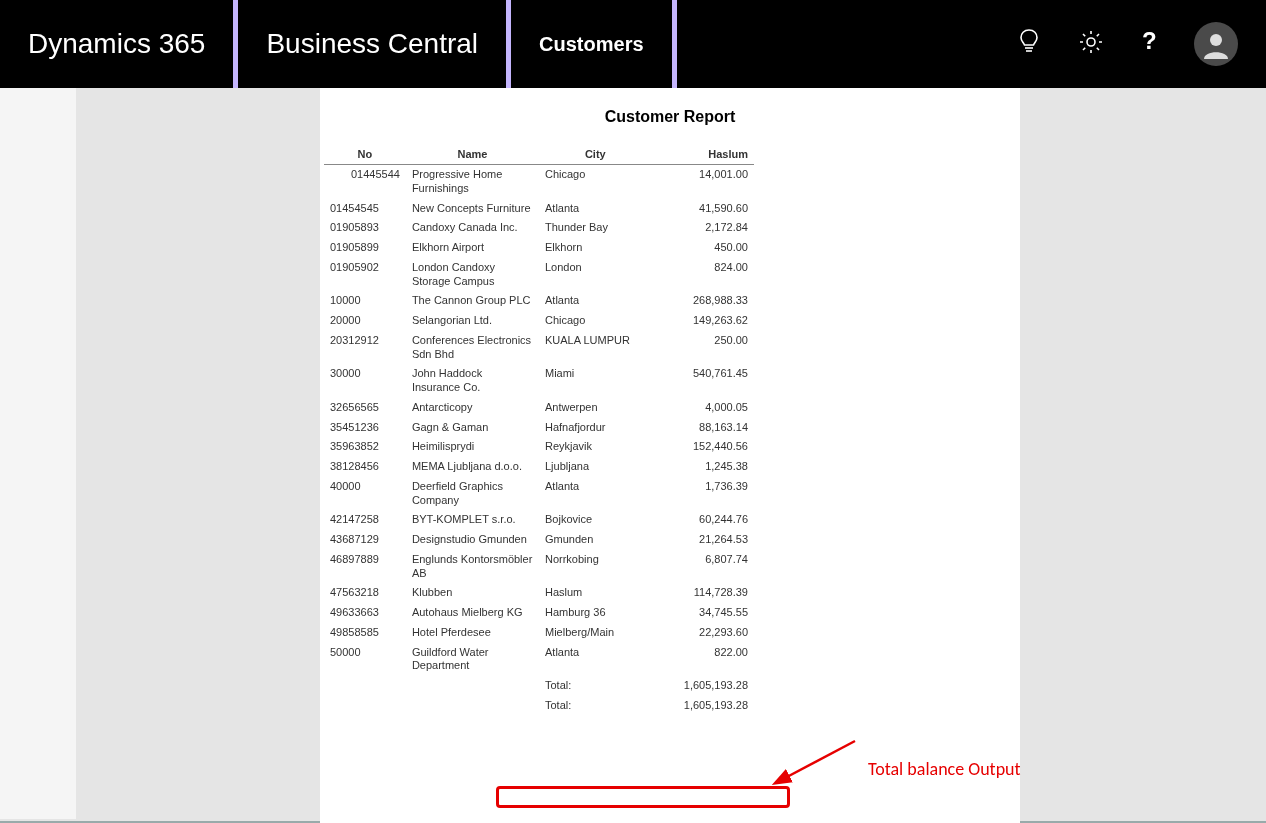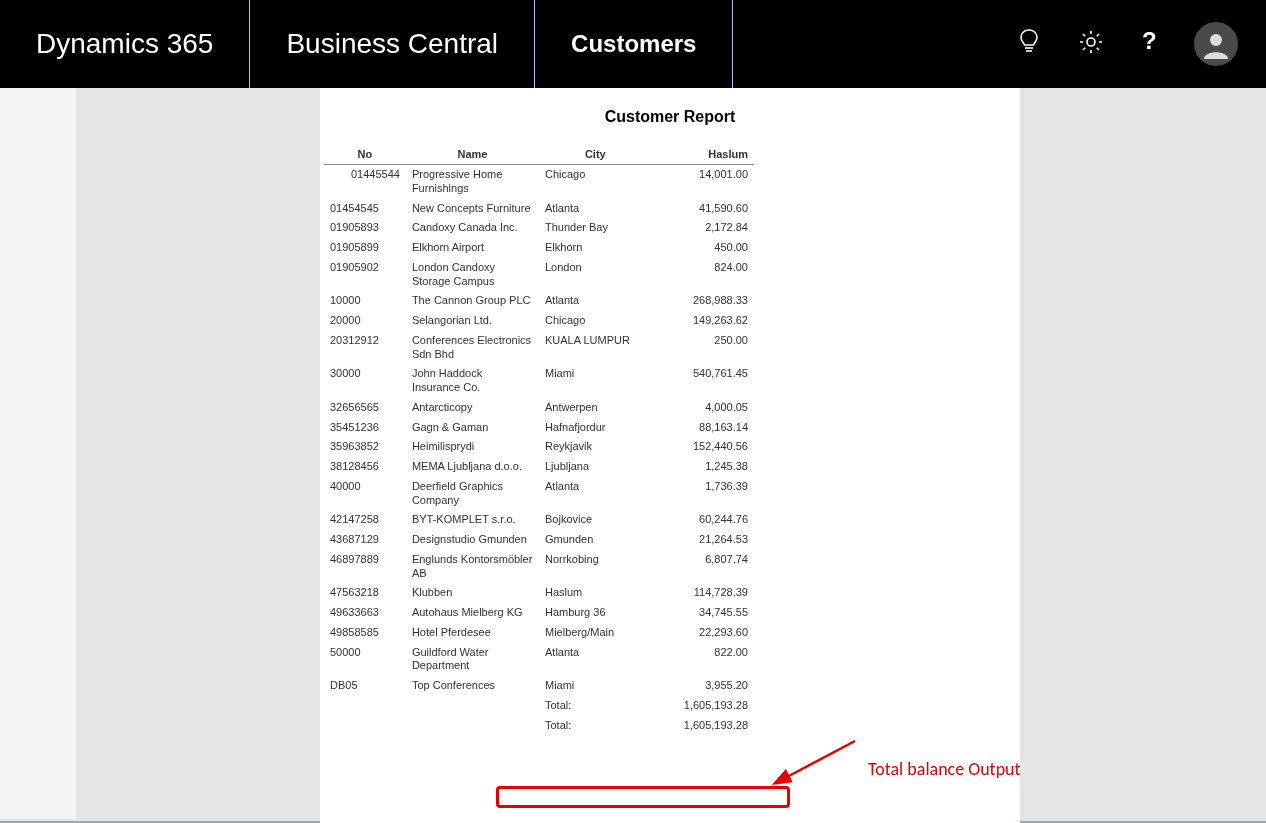--- a/index.html
+++ b/index.html
@@ -15,28 +15,28 @@
       background: #000;
       color: #fff;
       height: 88px;
       display: flex;
       align-items: center;
     }
     .header-section {
       height: 100%;
       display: flex;
       align-items: center;
-      padding: 0 36px;
-      border-right: 1px solid #c4b5fd;
+      padding: 0 28px;
+      border-right: 5px solid #c4b5fd;
       font-weight: 300;
     }
     .header-section:last-of-type { border-right: none; }
     .d365 { font-size: 28px; }
     .bc { font-size: 28px; }
-    .customers { font-size: 24px; font-weight: 600; }
+    .customers { font-size: 20px; font-weight: 600; }
     .spacer { flex: 1; border-right: none; }
     .header-icons {
       display: flex;
       align-items: center;
       gap: 38px;
       padding-right: 28px;
     }
     .header-icons svg { cursor: pointer; }
     .avatar {
       width: 44px;
@@ -298,26 +298,20 @@
             <td class="name-col">Hotel Pferdesee</td>
             <td class="city-col">Mielberg/Main</td>
             <td class="bal-col">22,293.60</td>
           </tr>
           <tr>
             <td class="no-col" style="text-align:left">50000</td>
             <td class="name-col">Guildford Water Department</td>
             <td class="city-col">Atlanta</td>
             <td class="bal-col">822.00</td>
           </tr>
-          <tr>
-            <td class="no-col" style="text-align:left">DB05</td>
-            <td class="name-col">Top Conferences</td>
-            <td class="city-col">Miami</td>
-            <td class="bal-col">3,955.20</td>
-          </tr>
           <tr class="total-row">
             <td class="no-col"></td>
             <td class="name-col"></td>
             <td class="city-col total-label">Total:</td>
             <td class="bal-col">1,605,193.28</td>
           </tr>
           <tr class="total-row">
             <td class="no-col"></td>
             <td class="name-col"></td>
             <td class="city-col total-label">Total:</td>

